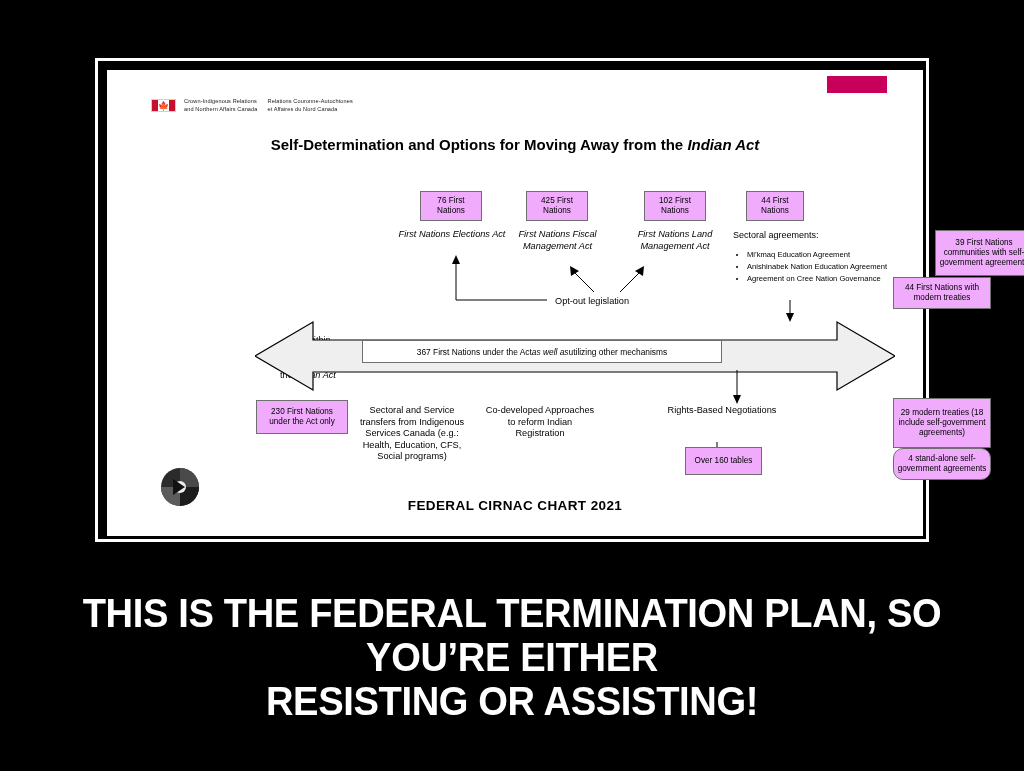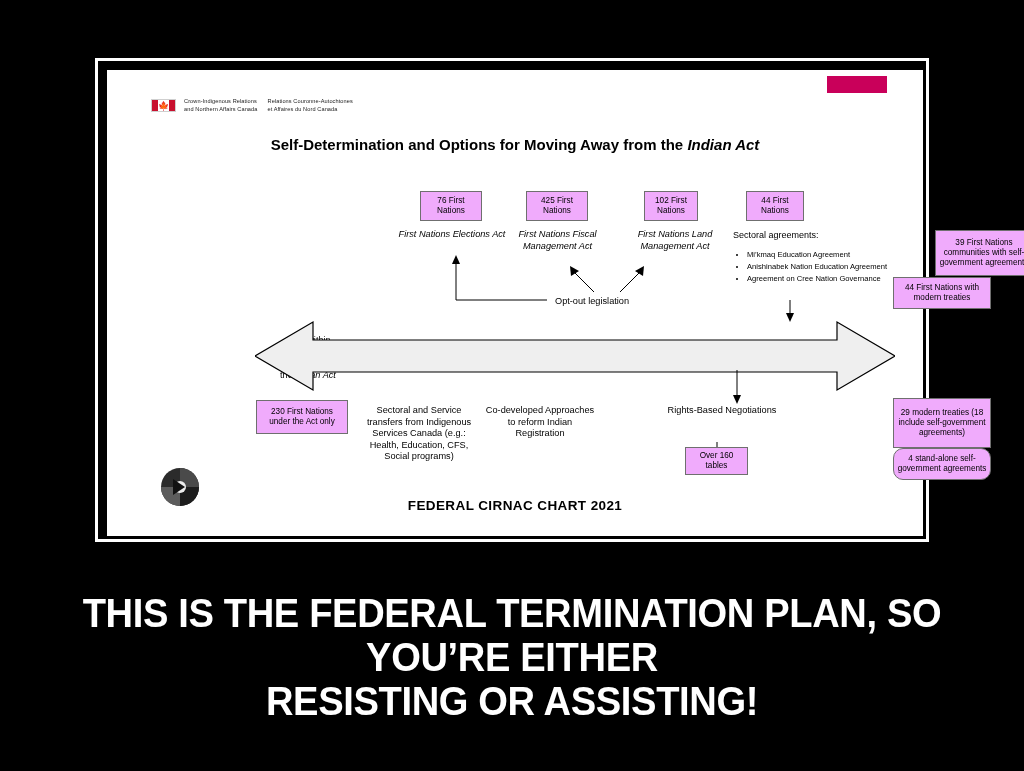--- a/index.html
+++ b/index.html
@@ -120,21 +120,21 @@
     font-size: 9.2px;
     line-height: 1.25;
     color: #000000;
     text-align: center;
   }
   .italic { font-style: italic; }
 
   
   #cnt-elections { left: 313px; top: 121px; width: 62px; height: 30px; }
   #cnt-fiscal    { left: 419px; top: 121px; width: 62px; height: 30px; }
-  #cnt-land      { left: 537px; top: 121px; width: 54px; height: 30px; }
+  #cnt-land      { left: 537px; top: 121px; width: 62px; height: 30px; }
   #cnt-sectoral  { left: 639px; top: 121px; width: 58px; height: 30px; }
 
   
   #lbl-elections { left: 290px; top: 159px; width: 110px; }
   #lbl-fiscal    { left: 398px; top: 159px; width: 105px; }
   #lbl-land      { left: 518px; top: 159px; width: 100px; }
 
   
   #sectoral-head {
     position: absolute;
@@ -212,24 +212,24 @@
     box-sizing: border-box;
     display: flex;
     align-items: center;
     justify-content: center;
     font-size: 8.4px;
     color: #000000;
   }
   #center-band i { font-style: italic; }
 
   
-  #lbl-sectoral-transfers { left: 253px; top: 335px; width: 118px; text-align: center; }
+  #lbl-sectoral-transfers { left: 246px; top: 335px; width: 118px; text-align: center; }
   #lbl-codeveloped        { left: 378px; top: 335px; width: 110px; }
   #lbl-rights             { left: 560px; top: 335px; width: 110px; }
-  #box-over160 { left: 578px; top: 377px; width: 63px; height: 28px; }
+  #box-over160 { left: 578px; top: 377px; width: 77px; height: 28px; }
 
   
   #chart-footer {
     position: absolute;
     left: 0; right: 0;
     top: 428px;
     text-align: center;
     font-size: 13.5px;
     font-weight: bold;
     letter-spacing: 0.4px;
@@ -359,20 +359,25 @@
 
       <path d="M683,230 L683,248" stroke="#000" stroke-width="1" fill="none"></path>
       <path d="M683,252 l-4,-9 l8,0 z" fill="#000"></path>
 
       <path d="M630,300 L630,330" stroke="#000" stroke-width="1" fill="none"></path>
       <path d="M630,334 l-4,-9 l8,0 z" fill="#000"></path>
 
       <path d="M610,372 L610,377" stroke="#000" stroke-width="1" fill="none"></path>
     </svg>
 
+    <div id="center-band">
+      <span>367 First Nations under the Act </span>
+        <i>as well as</i>
+        <span> utilizing other mechanisms</span>
+    </div>
 
     <div class="plain-text" id="lbl-sectoral-transfers">Sectoral and Service transfers from Indigenous Services Canada (e.g.: Health, Education, CFS, Social programs)</div>
     <div class="plain-text" id="lbl-codeveloped">Co-developed Approaches to reform Indian Registration</div>
     <div class="plain-text" id="lbl-rights">Rights-Based Negotiations</div>
     <div class="box" id="box-over160">
         <span>Over 160 tables</span>
       </div>
 
     <svg id="wheel" viewBox="0 0 42 42">
       <circle cx="21" cy="21" r="19" fill="#2b2b2b"></circle>

